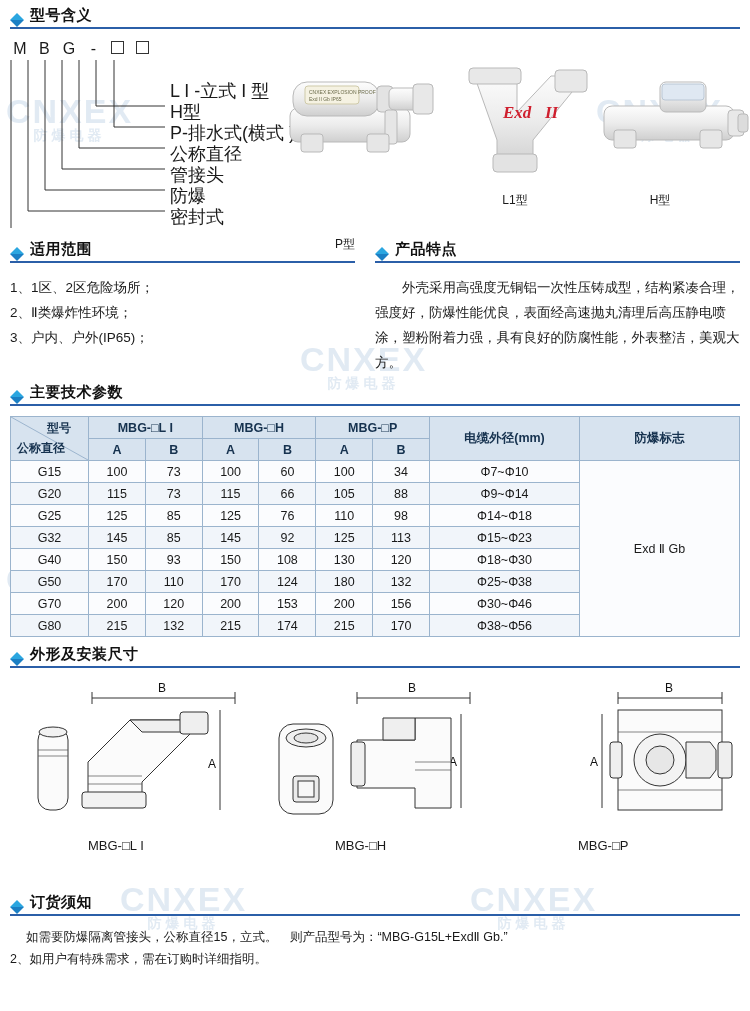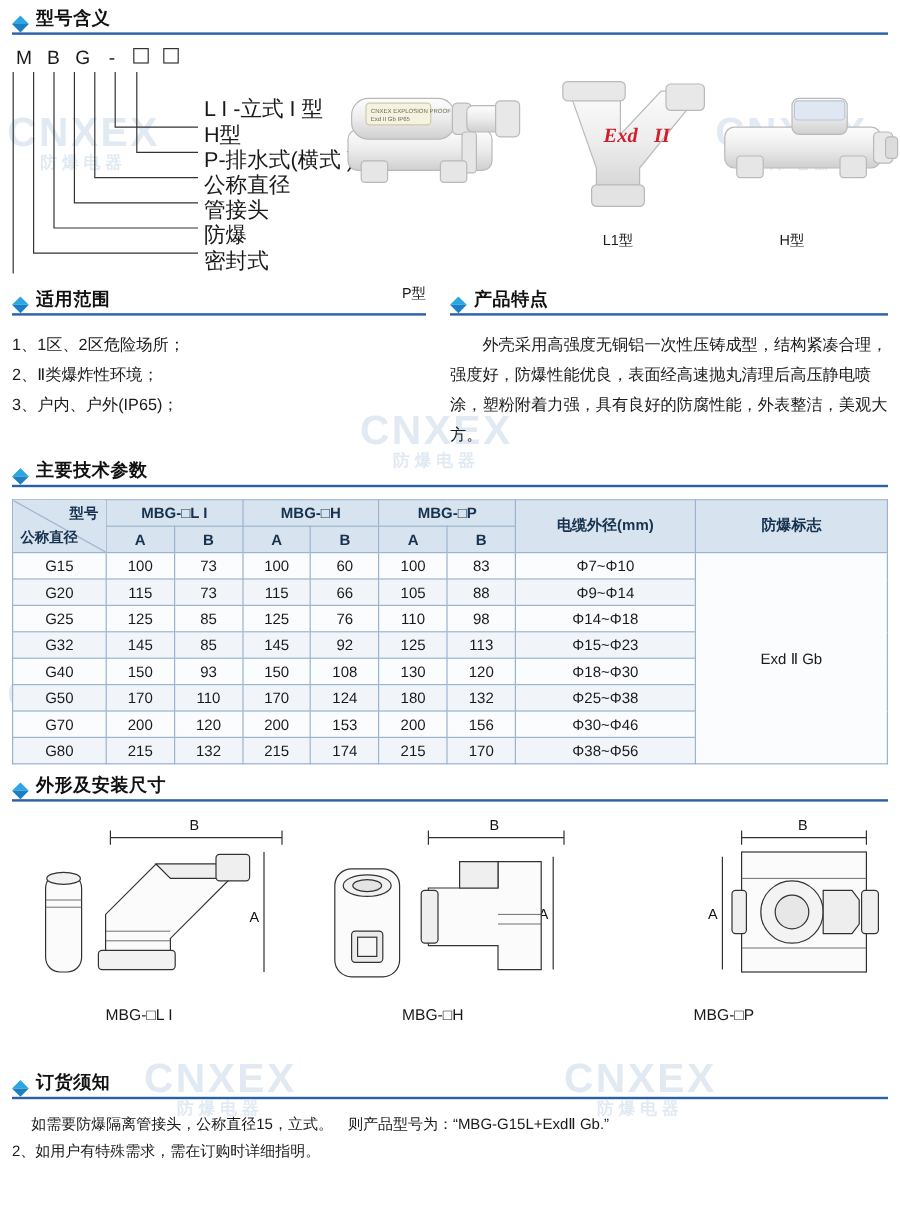--- a/index.html
+++ b/index.html
@@ -101,21 +101,21 @@
   }
   table.params thead th {
     background: #d7e3ef;
     font-weight: bold;
     color: #16324f;
   }
   table.params tbody td { background: #fbfcfe; }
   table.params tbody tr:nth-child(even) td { background: #f1f5fa; }
   .corner-cell { position: relative; height: 44px !important; padding: 0 !important; }
   .corner-cell .tl { position: absolute; left: 6px; bottom: 3px; font-size: 12px; }
-  .corner-cell .br { position: absolute; right: 6px; top: 3px; font-size: 12px; }
+  .corner-cell .br { position: absolute; right: 17px; top: 3px; font-size: 12px; }
   .corner-cell .slash {
     position: absolute; left: 0; top: 0; width: 100%; height: 100%;
   }
 
   
   #dims-section { position: absolute; left: 10px; top: 645px; width: 730px; }
   #dims-area { position: relative; height: 190px; margin-top: 12px; }
   .dim-cap { position: absolute; font-size: 13px; font-weight: 500; }
 
   
@@ -292,21 +292,21 @@
         </tr>
       </thead>
       <tbody>
         <tr>
           <td>G15</td>
           <td>100</td>
           <td>73</td>
           <td>100</td>
           <td>60</td>
           <td>100</td>
-          <td>83</td>
+          <td>34</td>
           <td>Φ7~Φ10</td>
           <td rowspan="8">Exd Ⅱ Gb</td>
         </tr>
         <tr>
           <td>G20</td>
           <td>115</td>
           <td>73</td>
           <td>115</td>
           <td>66</td>
           <td>105</td>

